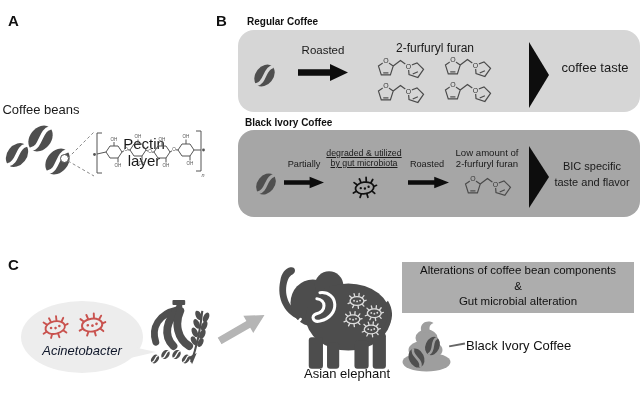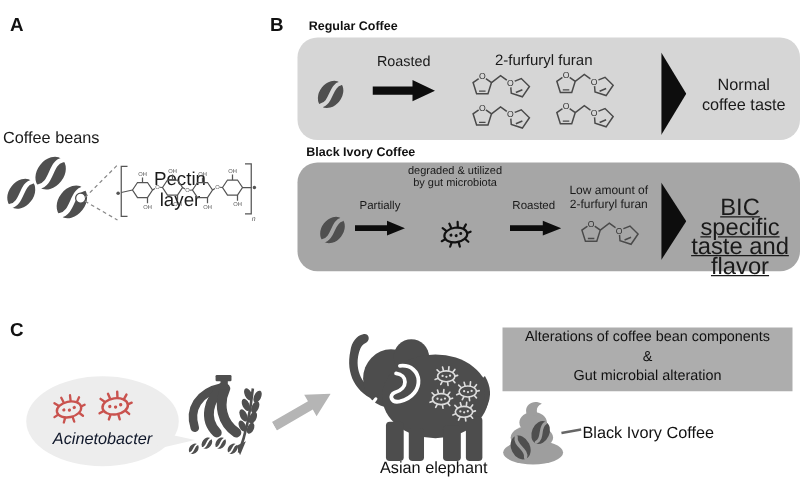--- a/index.html
+++ b/index.html
@@ -151,38 +151,37 @@
     </svg>
   <svg class="abs" style="left:439px; top:80px; color:#d6d6d6;" width="58" height="26" viewBox="0 0 50 24">
       <use href="#furan"></use>
     </svg>
 
   <svg class="abs" style="left:529px; top:42px;" width="20" height="66" viewBox="0 0 20 64" preserveAspectRatio="none">
       <use href="#tri"></use>
     </svg>
 
   <div class="abs ctr" style="left:552px; top:60px; width:86px; font-size:13px; line-height:16px;">
-    <div>Normal</div>
     <div>coffee taste</div>
   </div>
 
   <div class="abs bold" style="left:245px; top:117px; font-size:10px; color:#111;">Black Ivory Coffee</div>
 
   <div class="abs roundbox" style="left:238px; top:130px; width:402px; height:87px; background:#a6a6a6;"></div>
 
   <svg class="abs" style="left:251px; top:169px; color:#a6a6a6;" width="30" height="30" viewBox="0 0 40 40">
       <use href="#bean"></use>
     </svg>
 
   <div class="abs ctr" style="left:282px; top:159px; width:44px; font-size:9.2px;">Partially</div>
   <svg class="abs" style="left:284px; top:176px; color:#0d0d0d;" width="40" height="13" viewBox="0 0 50 20" preserveAspectRatio="none">
       <use href="#arrow"></use>
     </svg>
 
-  <div class="abs ctr" style="left:322px; top:132px; width:84px; font-size:8.8px; line-height:9.8px;">
+  <div class="abs ctr" style="left:322px; top:149px; width:84px; font-size:8.8px; line-height:9.8px;text-decoration:underline;">
     <div>degraded &amp; utilized</div>
     <div>by gut microbiota</div>
   </div>
   <svg class="abs" style="left:349px; top:174px; color:#111; transform:rotate(-8deg);" width="31" height="26" viewBox="0 0 32 26">
       <use href="#bacteria"></use>
     </svg>
 
   <div class="abs ctr" style="left:405px; top:159px; width:44px; font-size:9.2px;">Roasted</div>
   <svg class="abs" style="left:408px; top:176px; color:#0d0d0d;" width="41" height="13" viewBox="0 0 50 20" preserveAspectRatio="none">
       <use href="#arrow"></use>
@@ -193,21 +192,21 @@
     <div>2-furfuryl furan</div>
   </div>
   <svg class="abs" style="left:461px; top:173px; color:#a6a6a6;" width="54" height="28" viewBox="0 0 50 24">
       <use href="#furan"></use>
     </svg>
 
   <svg class="abs" style="left:529px; top:146px;" width="20" height="62" viewBox="0 0 20 64" preserveAspectRatio="none">
       <use href="#tri"></use>
     </svg>
 
-  <div class="abs ctr" style="left:546px; top:159px; width:92px; font-size:19px; line-height:15.5px;text-decoration:underline;">
+  <div class="abs ctr" style="left:546px; top:159px; width:92px; font-size:11px; line-height:15.5px;">
     <div>BIC specific</div>
     <div>taste and flavor</div>
   </div>
 
   <div class="abs panel-letter" style="left:8px; top:256px;">C</div>
 
   <div class="abs" style="left:21px; top:301px; width:122px; height:72px; background:#ededed; border-radius:50%;"></div>
   <svg class="abs" style="left:124px; top:342px;" width="32" height="20" viewBox="0 0 32 20">
     <polygon points="0,3 32,10 2,17" fill="#ededed"></polygon>
   </svg>

